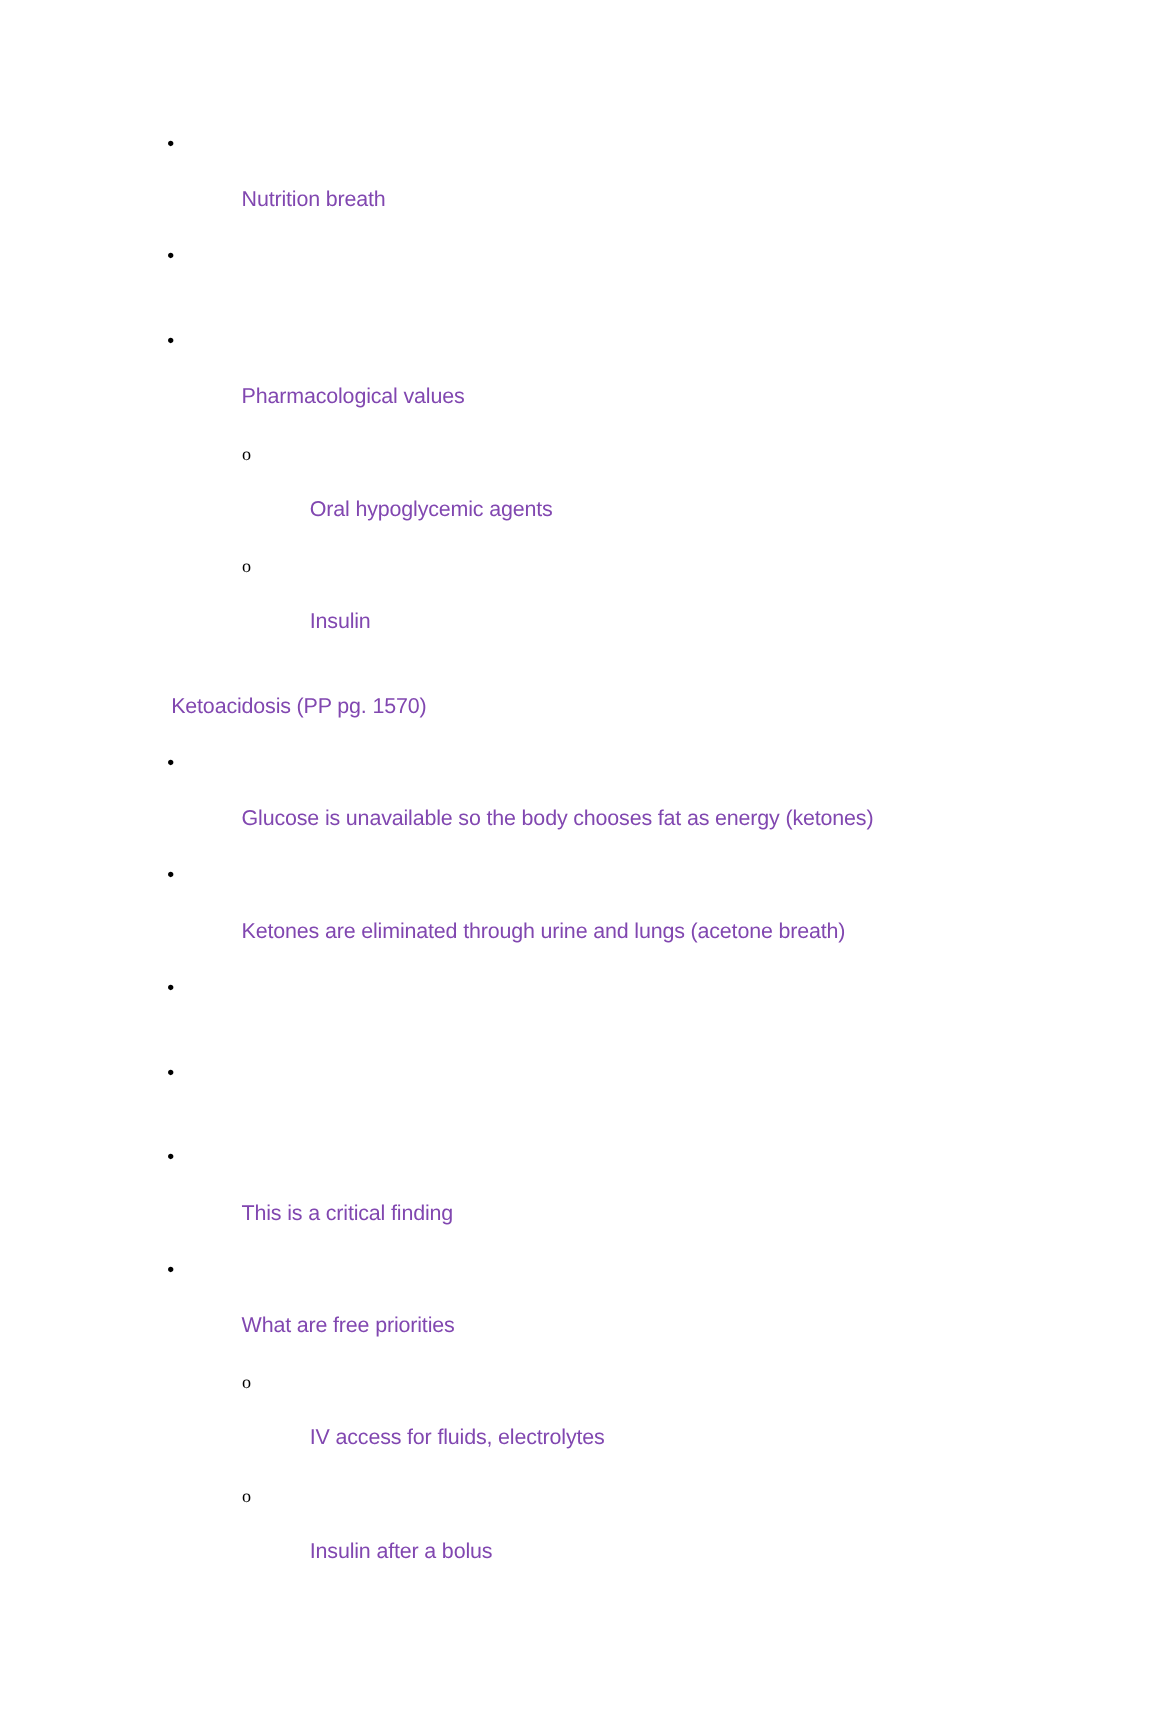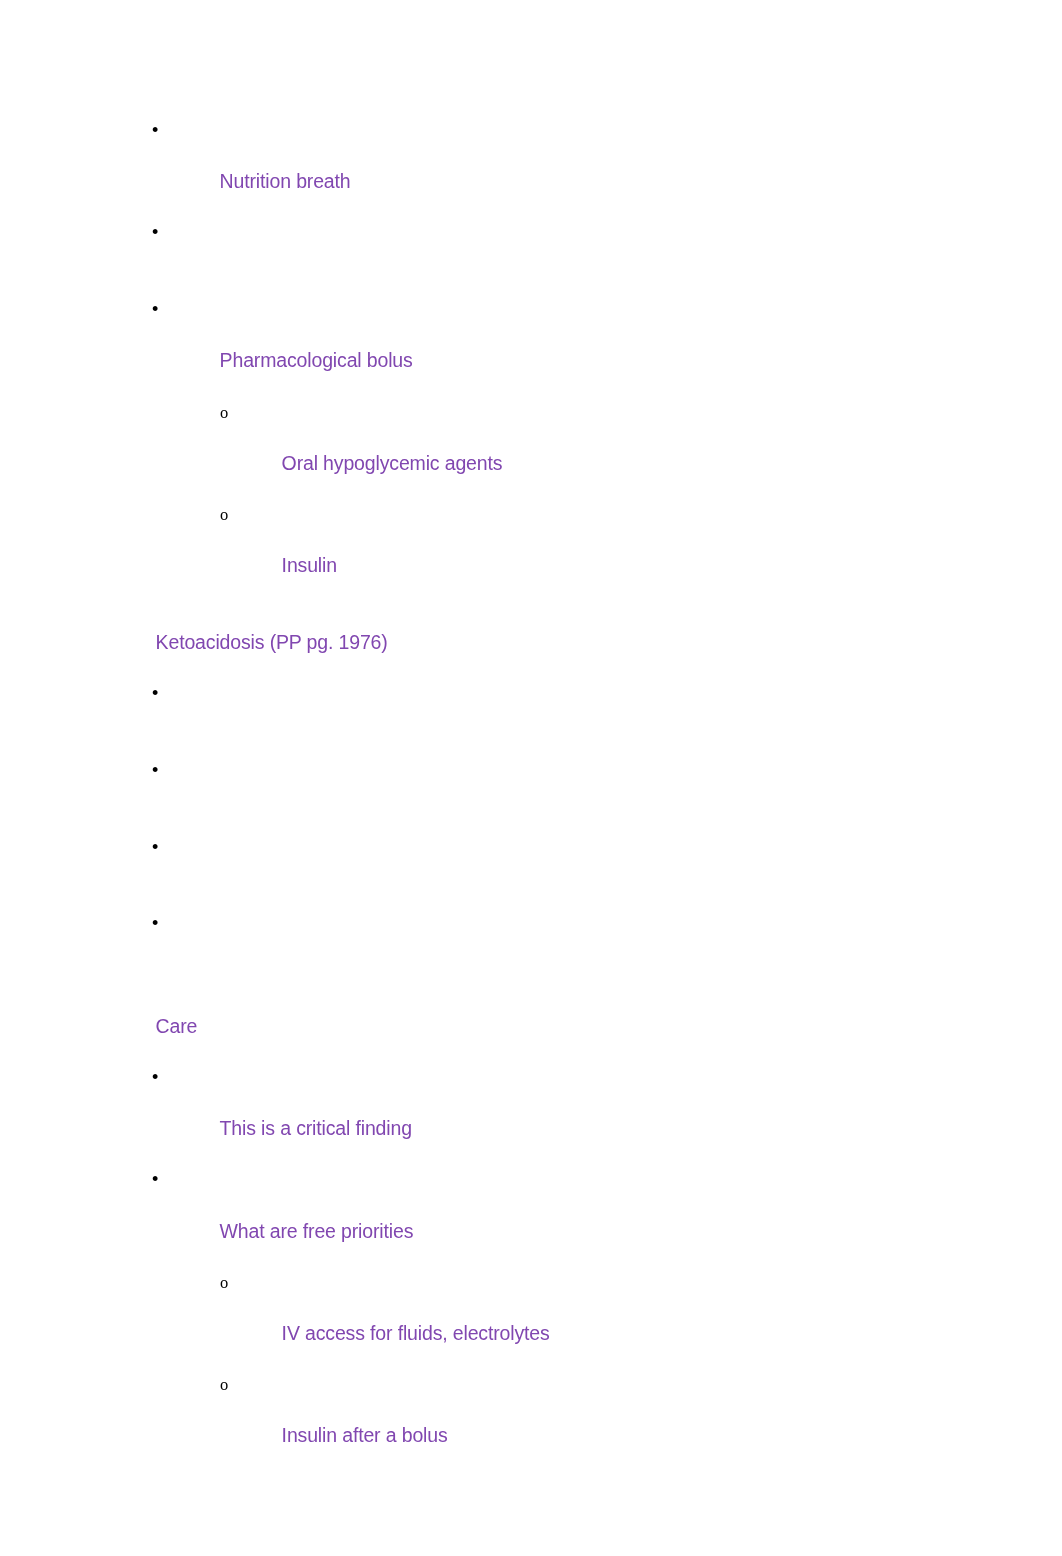--- a/index.html
+++ b/index.html
@@ -85,56 +85,55 @@
       <span class="marker">•</span>
       <span class="txt">Nutrition breath</span>
     </div>
 
     <div class="line lvl1">
       <span class="marker">•</span>
     </div>
 
     <div class="line lvl1">
       <span class="marker">•</span>
-      <span class="txt">Pharmacological bolus</span>
+      <span class="txt">Pharmacological values</span>
     </div>
 
     <div class="line lvl2">
       <span class="marker">o</span>
       <span class="txt">Oral hypoglycemic agents</span>
     </div>
 
     <div class="line lvl2">
       <span class="marker">o</span>
       <span class="txt">Insulin</span>
     </div>
 
     <div class="line head">
-      <span class="txt">Ketoacidosis (PP pg. 1976)</span>
+      <span class="txt">Ketoacidosis (PP pg. 1570)</span>
+    </div>
+
+    <div class="line lvl1">
+      <span class="marker">•</span>
+      <span class="txt">Glucose is unavailable so the body chooses fat as energy (ketones)</span>
+    </div>
+
+    <div class="line lvl1">
+      <span class="marker">•</span>
+      <span class="txt">Ketones are eliminated through urine and lungs (acetone breath)</span>
     </div>
 
     <div class="line lvl1">
       <span class="marker">•</span>
     </div>
 
     <div class="line lvl1">
       <span class="marker">•</span>
     </div>
 
-    <div class="line lvl1">
-      <span class="marker">•</span>
-    </div>
-
-    <div class="line lvl1">
-      <span class="marker">•</span>
-    </div>
-
-    <div class="line head">
-      <span class="txt">Care</span>
-    </div>
 
     <div class="line lvl1">
       <span class="marker">•</span>
       <span class="txt">This is a critical finding</span>
     </div>
 
     <div class="line lvl1">
       <span class="marker">•</span>
       <span class="txt">What are free priorities</span>
     </div>

